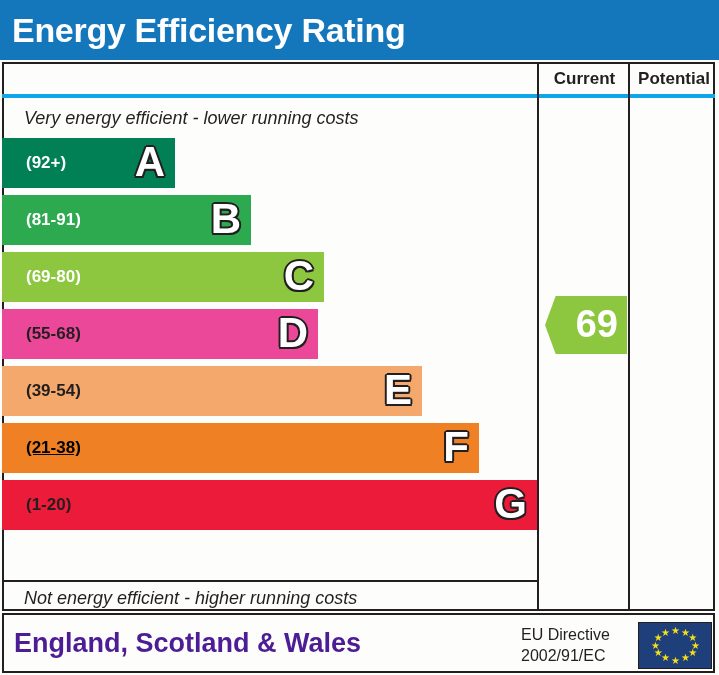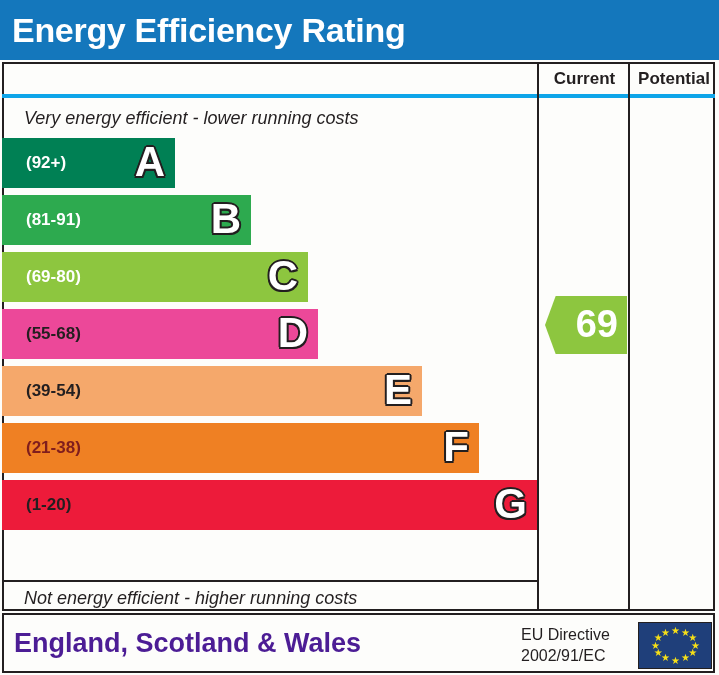--- a/index.html
+++ b/index.html
@@ -222,34 +222,34 @@
 
   <div id="bands-host">
       <div class="band" style="top: 138px; width: 173px; background: rgb(0, 128, 84);">
         <div class="band-range" style="color: rgb(255, 255, 255);">(92+)</div>
         <div class="band-letter">A</div>
       </div>
       <div class="band" style="top: 195px; width: 249px; background: rgb(45, 170, 79);">
         <div class="band-range" style="color: rgb(255, 255, 255);">(81-91)</div>
         <div class="band-letter">B</div>
       </div>
-      <div class="band" style="top: 252px; width: 306px; background: rgb(141, 198, 63);">
+      <div class="band" style="top: 252px; width: 306px; background: rgb(141, 198, 63); padding-left: 16px;">
         <div class="band-range" style="color: rgb(255, 255, 255);">(69-80)</div>
         <div class="band-letter">C</div>
       </div>
       <div class="band" style="top: 309px; width: 296px; background: #ec4899; padding-left: 20px;">
         <div class="band-range" style="color: rgb(35, 31, 32);">(55-68)</div>
         <div class="band-letter">D</div>
       </div>
       <div class="band" style="top: 366px; width: 420px; background: rgb(245, 168, 107);">
         <div class="band-range" style="color: rgb(35, 31, 32);">(39-54)</div>
         <div class="band-letter">E</div>
       </div>
       <div class="band" style="top: 423px; width: 477px; background: rgb(239, 128, 35);">
-        <div class="band-range" style="color: #7f1d1d;">(21-38)</div>
+        <div class="band-range" style="color: #000000; text-decoration: underline;">(21-38)</div>
         <div class="band-letter">F</div>
       </div>
       <div class="band" style="top: 480px; width: 535px; background: rgb(237, 27, 58);">
         <div class="band-range" style="color: rgb(35, 31, 32);">(1-20)</div>
         <div class="band-letter">G</div>
       </div>
     </div>
 
   <div class="hline above-bottom-caption"></div>
 

